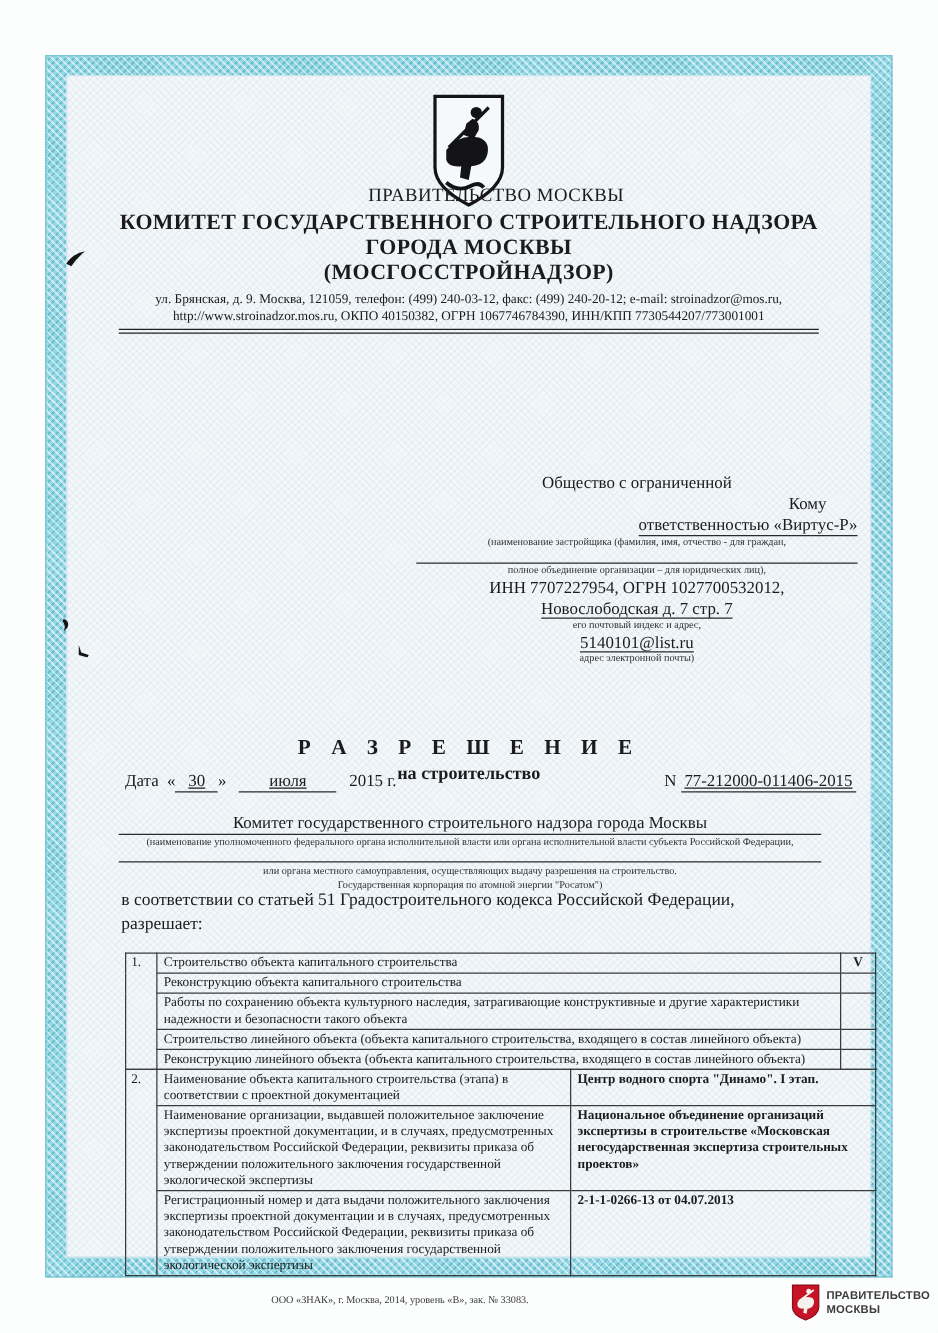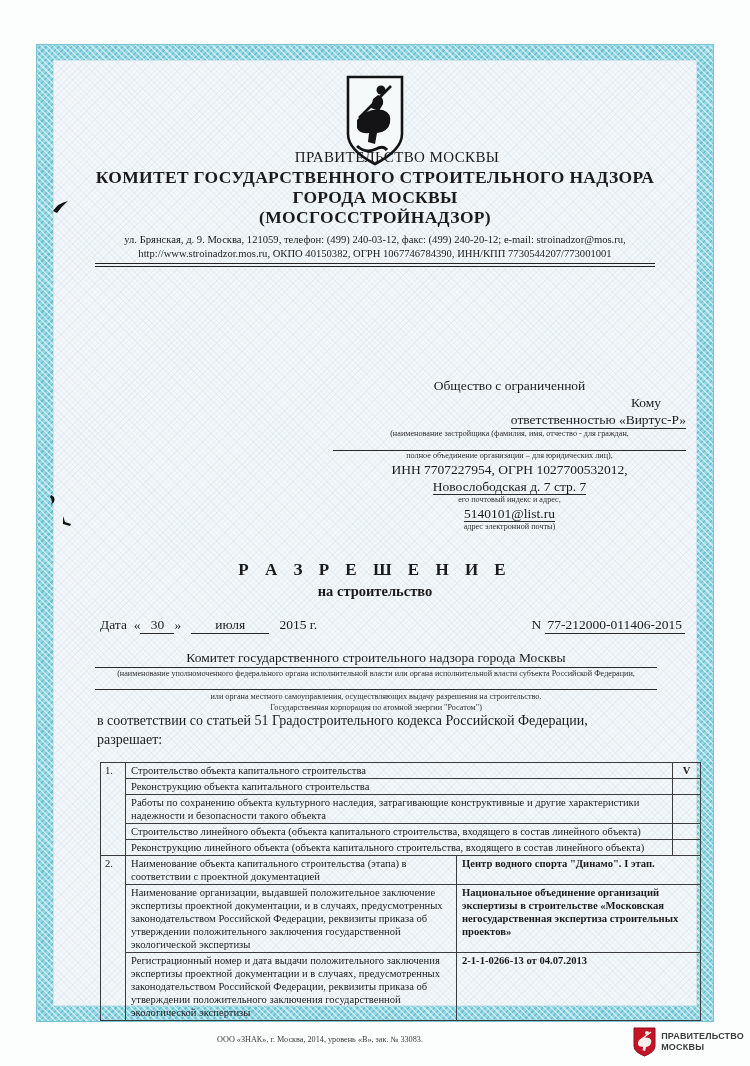--- a/index.html
+++ b/index.html
@@ -46,27 +46,27 @@
   .komu .lbl { width:55px; }
   .u { border-bottom:1px solid #2a2a2a; }
   .komu .fill { flex:1; text-align:center; }
   .cap { font-size:8.2px; line-height:10px; color:#2e2e30; text-align:center; }
   .komu .cap { padding-left:55px; }
   .komu .uline { height:12px; margin-left:55px; border-bottom:1px solid #2a2a2a; }
   .komu .ctr { text-align:center; padding-left:55px; }
 
   
   .title { top:560px; left:0; right:0; text-align:center; }
-  .title .t1 { font-size:17px; font-weight:bold; letter-spacing:6px; }
+  .title .t1 { font-size:17px; font-weight:bold; letter-spacing:6px;margin-top:28px; }
   .title .t2 { font-size:14.5px; font-weight:bold; margin-top:3px; }
 
   
   .daterow { top:617px; left:100px; width:585px; display:flex; justify-content:space-between; font-size:13.5px; }
   .daterow .seg { display:inline-block; }
-  .daterow .du { display:inline-block; text-align:center; border-bottom:1px solid #2a2a2a; }
+  .daterow .du { display:inline-block; text-align:center; border-bottom:1px solid #2a2a2a;text-decoration:underline; }
   .daterow .day { width:34px; }
   .daterow .mon { width:78px; }
   .num-right .du { padding:0 3px; }
 
   
   .auth { top:650px; left:95px; width:562px; text-align:center; }
   .auth .nm { font-size:13.5px; border-bottom:1px solid #2a2a2a; padding-bottom:1px; }
   .auth .cap { margin-top:1px; }
   .auth .uline2 { height:11px; border-bottom:1px solid #2a2a2a; margin:0 0 2px 0; }
   .statement { top:711px; left:97px; width:575px; font-size:14px; line-height:19px; text-align:left; }

